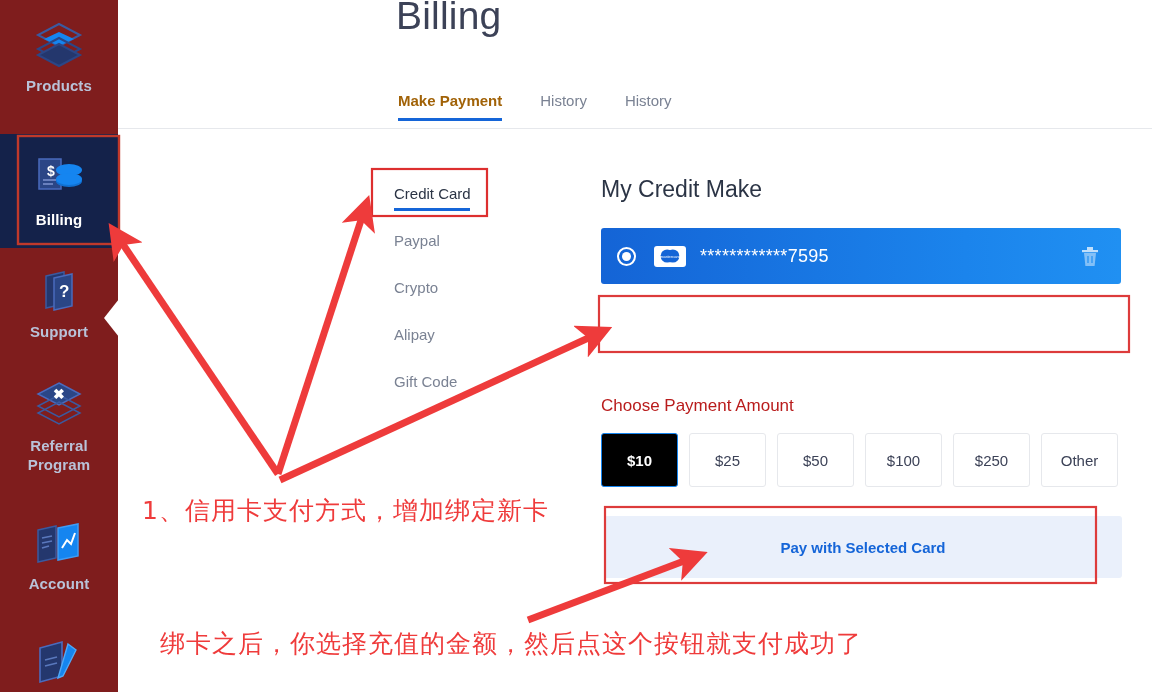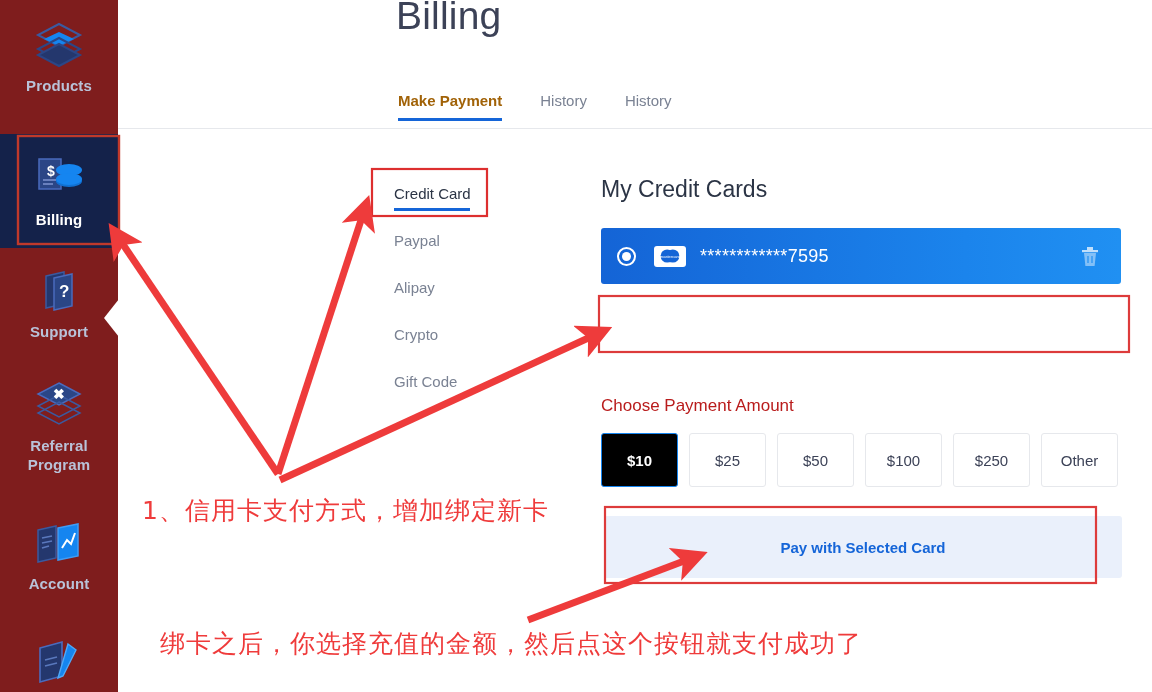--- a/index.html
+++ b/index.html
@@ -281,26 +281,26 @@
     <div id="tabs">
       <div class="tab active">Make Payment</div>
       <div class="tab">History</div>
       <div class="tab">History</div>
     </div>
     <div id="tab-divider"></div>
 
     <div id="methods">
       <div class="method active">Credit Card</div>
       <div class="method">Paypal</div>
+      <div class="method">Crypto</div>
       <div class="method">Alipay</div>
-      <div class="method">Crypto</div>
       <div class="method">Gift Code</div>
     </div>
 
-    <div id="cards-title">My Credit Cards</div>
+    <div id="cards-title">My Credit Make</div>
 
     <div id="card-row">
       <span class="radio">
           <span class="dot"></span>
         </span>
       <span id="card-brand-icon">
         <svg viewBox="0 0 32 21" width="30" height="20">
           <circle cx="13" cy="10.5" r="7" fill="#1464d6"></circle>
           <circle cx="19" cy="10.5" r="7" fill="#1464d6"></circle>
           <text x="16" y="13" font-size="4.4" fill="#ffffff" text-anchor="middle" font-family="Liberation Sans, sans-serif">mastercard</text>

